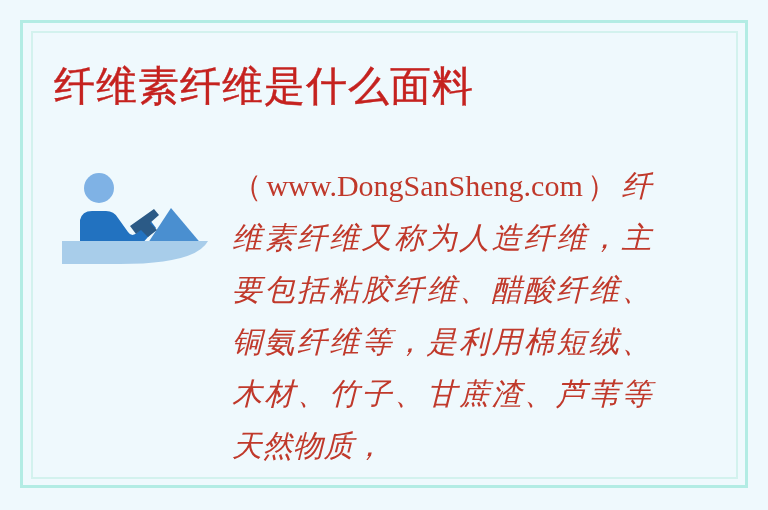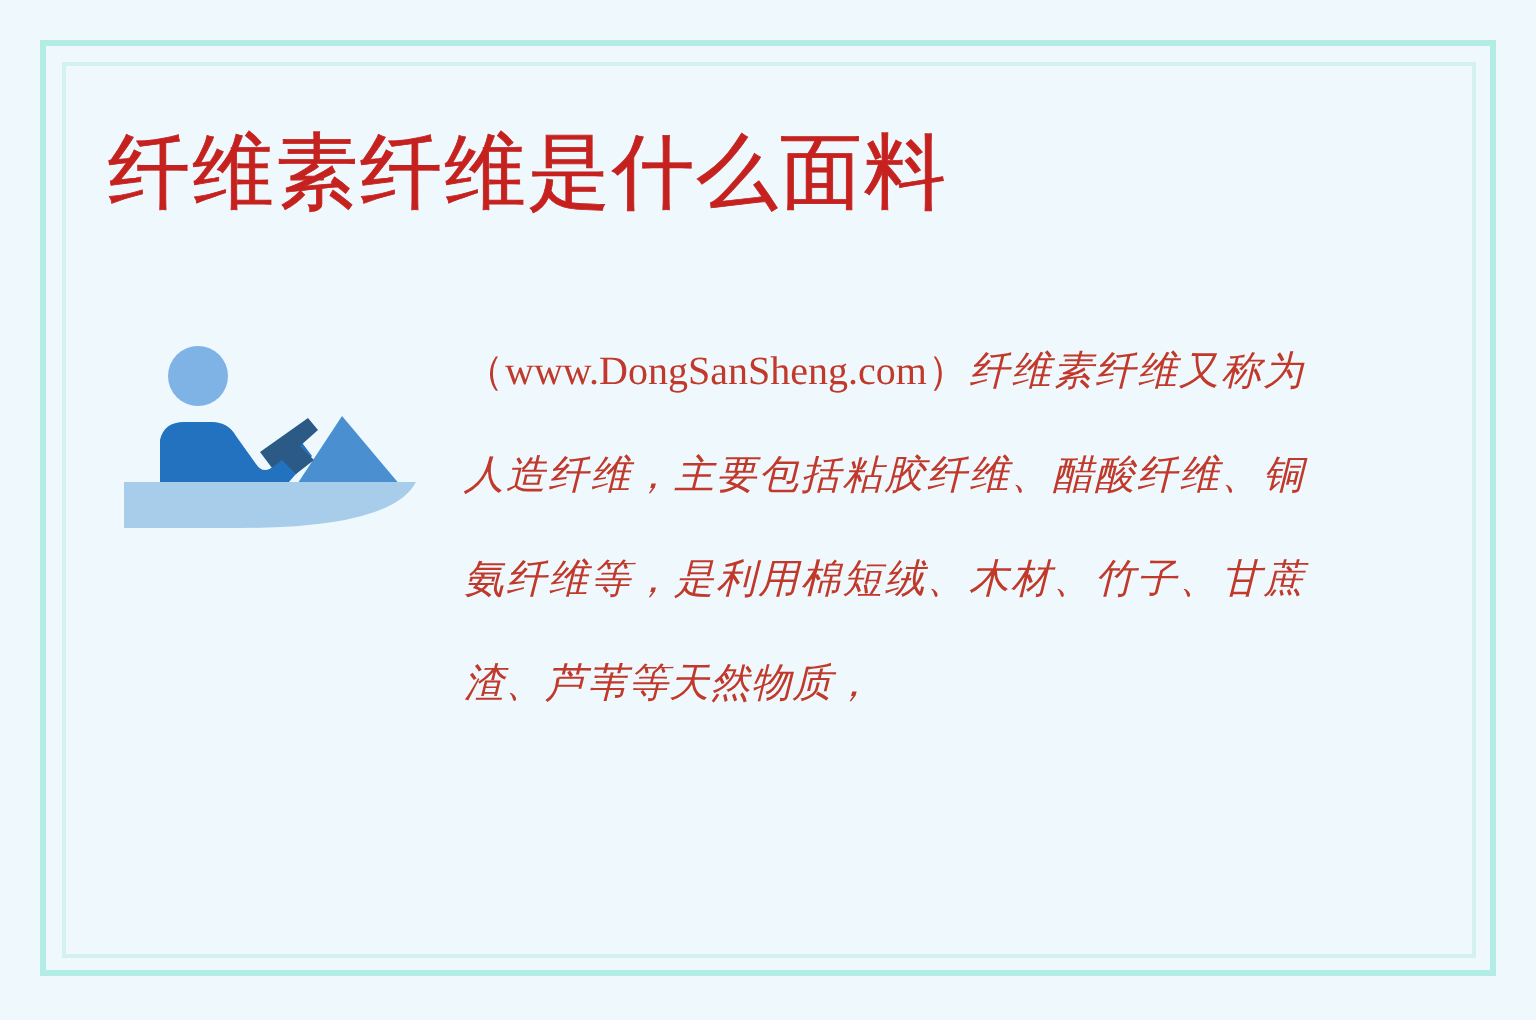--- a/index.html
+++ b/index.html
@@ -71,21 +71,21 @@
     width: 150px;
     height: 96px;
   }
 
   
   #body-text {
     position: absolute;
     left: 232px;
     top: 160px;
     width: 420px;
-    font-size: 20px;
+    font-size: 30px;
     line-height: 52px;
     color: #c0392b;
     letter-spacing: 0.5px;
     text-align: justify;
     text-align-last: left;
     font-family: "Liberation Serif", serif;
     font-style: italic;
   }
   #body-text .latin {
     font-family: "Liberation Serif", serif;

